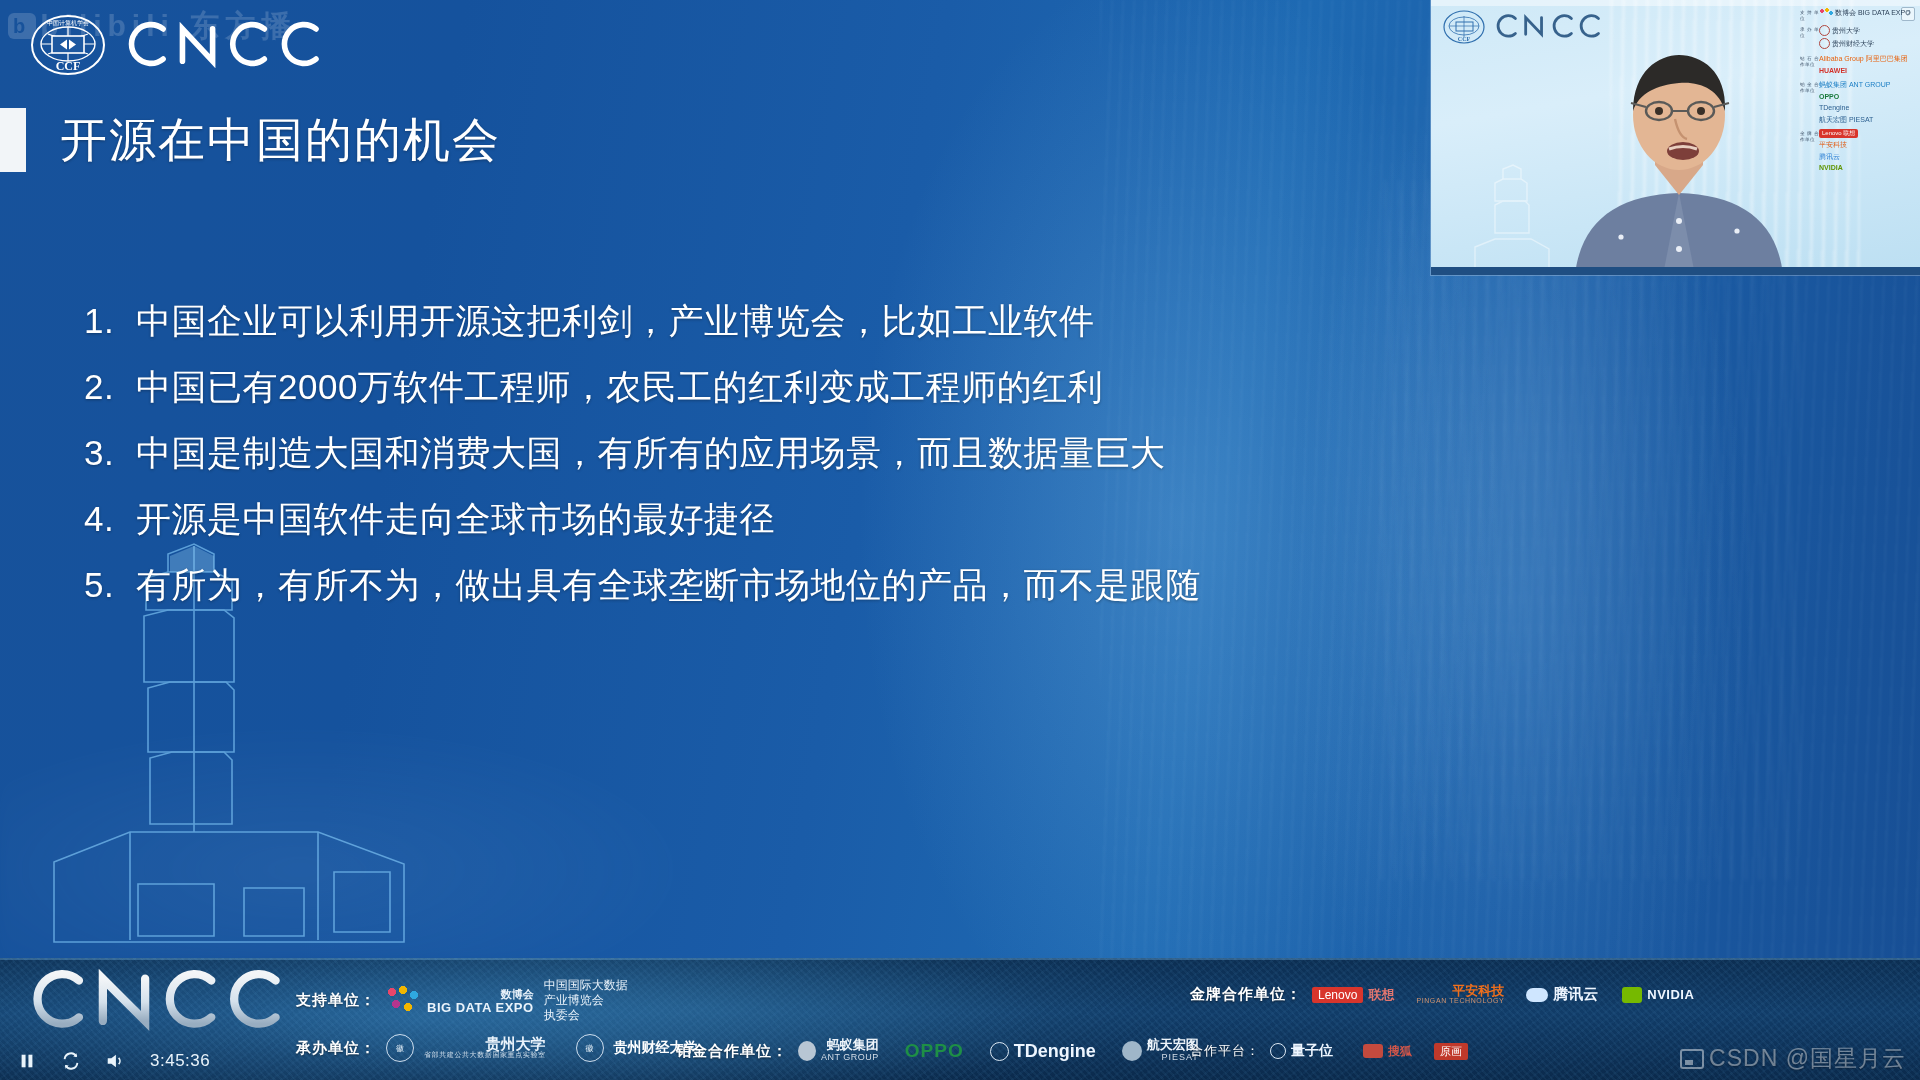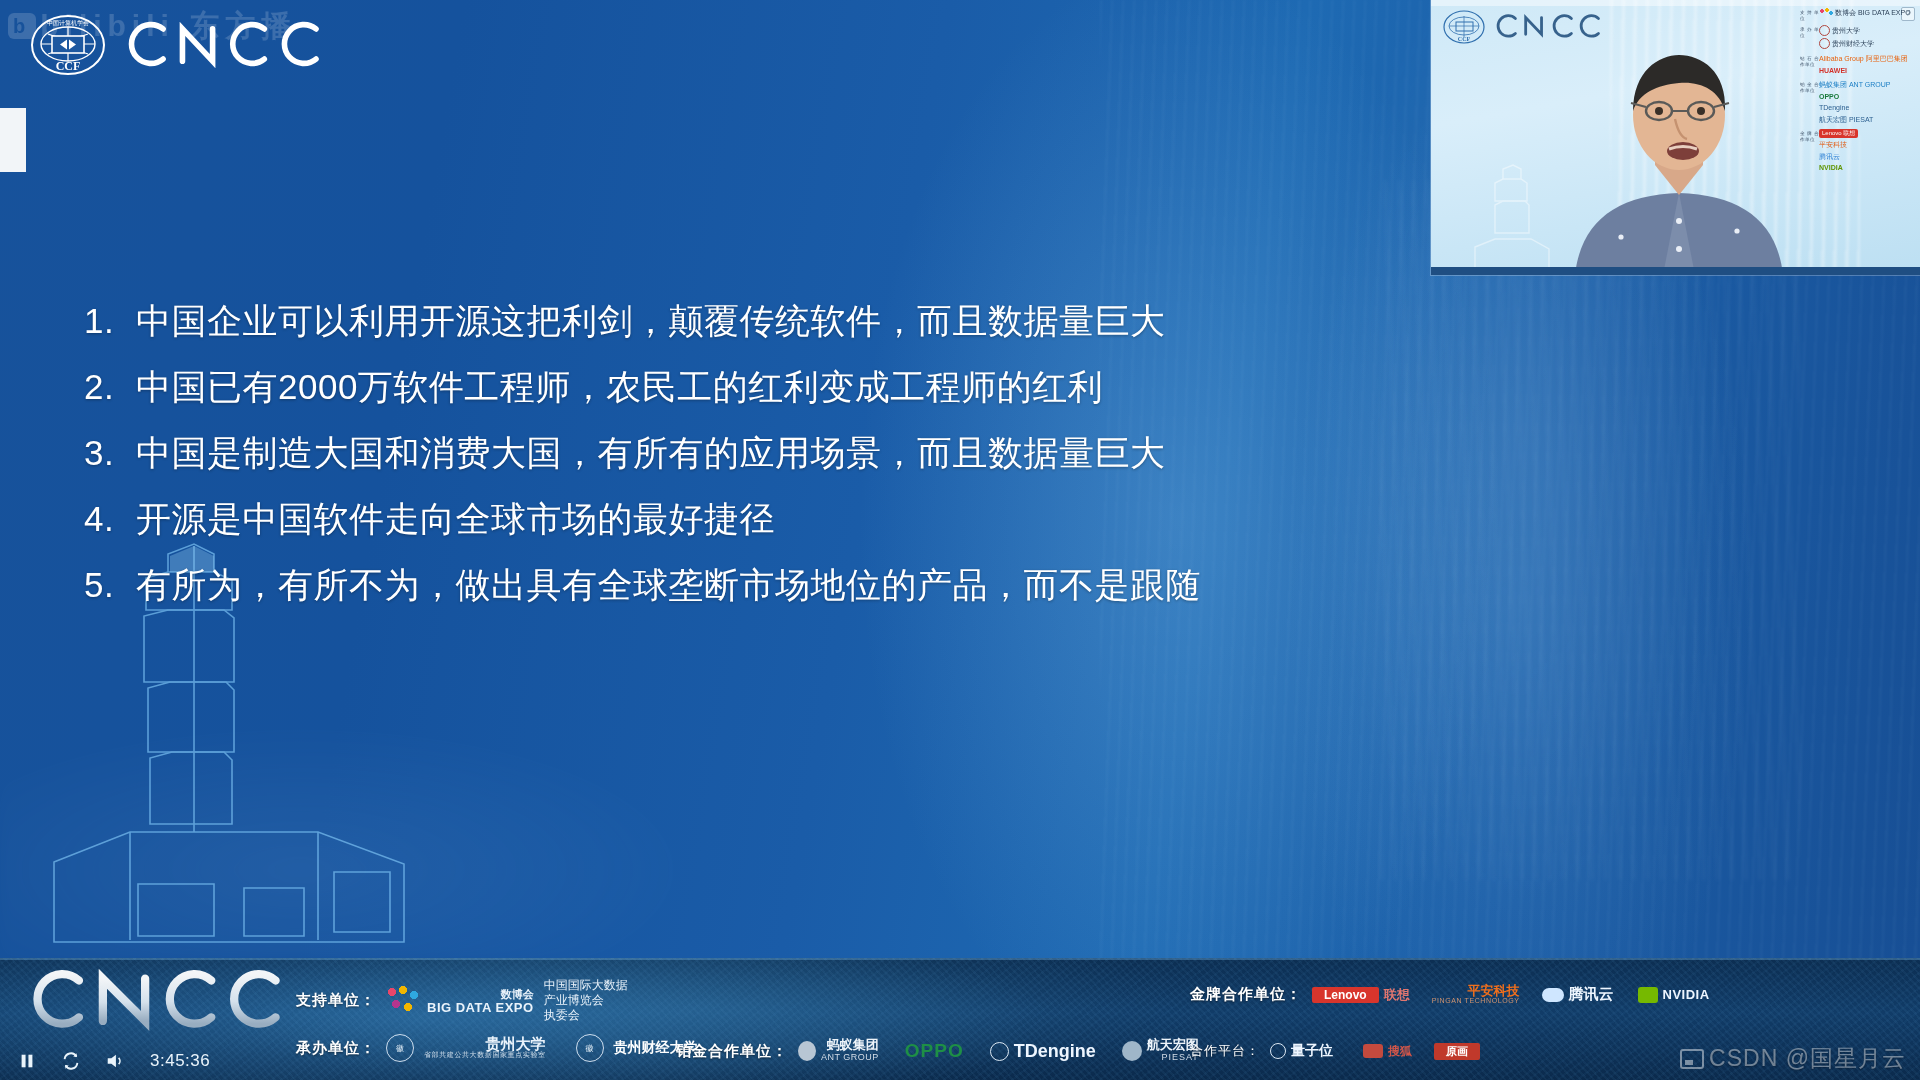--- a/index.html
+++ b/index.html
@@ -90,21 +90,21 @@
   .cncc-big{position:absolute;left:22px;top:6px;height:68px;opacity:.95;}
   .controls{position:absolute;left:16px;bottom:8px;display:flex;align-items:center;gap:22px;color:#e8f2fa;}
   .ctrl{width:22px;height:22px;display:flex;align-items:center;justify-content:center;cursor:pointer;}
   .ctime{font-size:17px;letter-spacing:.5px;color:#eaf4fb;margin-left:2px;}
 
   .sp-row{position:absolute;display:flex;align-items:center;gap:10px;color:#ffffff;white-space:nowrap;}
   .sp-lab{font-size:15px;font-weight:700;letter-spacing:1px;text-shadow:0 1px 2px rgba(0,0,0,.5);}
   .sp-lab.sm{font-size:13px;font-weight:400;}
   .sp-item{display:flex;align-items:center;gap:5px;font-size:12px;color:#eaf3fb;}
   .sp-sub{font-size:7px;line-height:8px;opacity:.85;letter-spacing:.6px;}
-  .chip{display:inline-block;padding:1px 12px;border-radius:2px;font-size:12px;font-weight:700;color:#fff;}
+  .chip{display:inline-block;padding:1px 6px;border-radius:2px;font-size:12px;font-weight:400;color:#fff;}
   .twoline{display:flex;flex-direction:column;line-height:13px;font-size:11px;align-items:flex-end;}
 
   .seal{width:26px;height:26px;border-radius:50%;border:1.5px solid rgba(235,245,255,.85);
     display:flex;align-items:center;justify-content:center;font-size:8px;color:#eaf4fb;flex:0 0 26px;}
 
   .wm-csdn{position:absolute;right:14px;bottom:6px;font-size:23px;color:rgba(255,255,255,.42);
     letter-spacing:1px;display:flex;align-items:center;gap:5px;text-shadow:0 1px 2px rgba(0,0,0,.3);}
   .wm-box{width:20px;height:16px;border:2px solid rgba(255,255,255,.45);border-radius:3px;position:relative;}
   .wm-box:after{content:"";position:absolute;left:3px;bottom:2px;width:8px;height:5px;background:rgba(255,255,255,.45);}
 </style>
@@ -164,26 +164,27 @@
           <path d="M58 42 V12 L86 42 V12"></path>
           <path d="M134 12 A18 18 0 1 0 134 40"></path>
           <path d="M182 12 A18 18 0 1 0 182 40"></path>
         </g>
       </svg>
     </div>
   </div>
 
   <div class="title-row">
     <div class="title-bar"></div>
+    <div class="title-text">开源在中国的的机会</div>
   </div>
 
   <div class="bullets">
     <div class="bullet">
       <span class="bnum">1.</span>
-      <span class="btxt">中国企业可以利用开源这把利剑，颠覆传统软件，而且数据量巨大</span>
+      <span class="btxt">中国企业可以利用开源这把利剑，产业博览会，比如工业软件</span>
     </div>
     <div class="bullet">
       <span class="bnum">2.</span>
       <span class="btxt">中国已有2000万软件工程师，农民工的红利变成工程师的红利</span>
     </div>
     <div class="bullet">
       <span class="bnum">3.</span>
       <span class="btxt">中国是制造大国和消费大国，有所有的应用场景，而且数据量巨大</span>
     </div>
     <div class="bullet">

